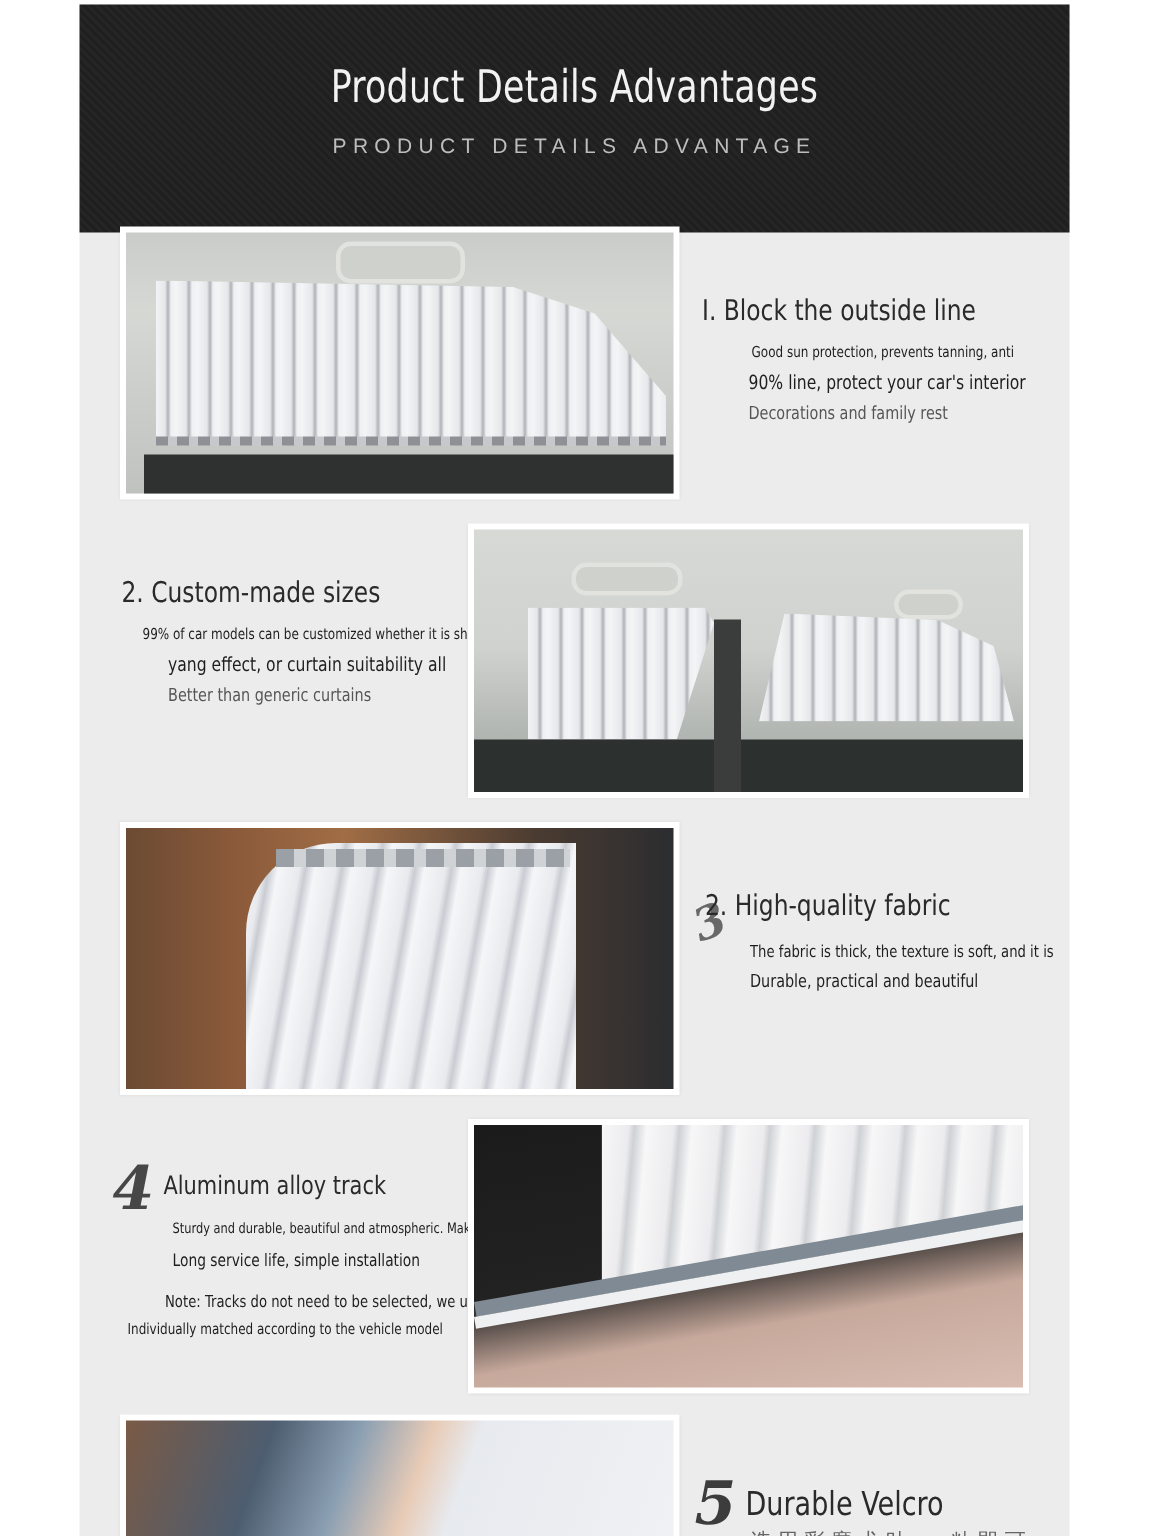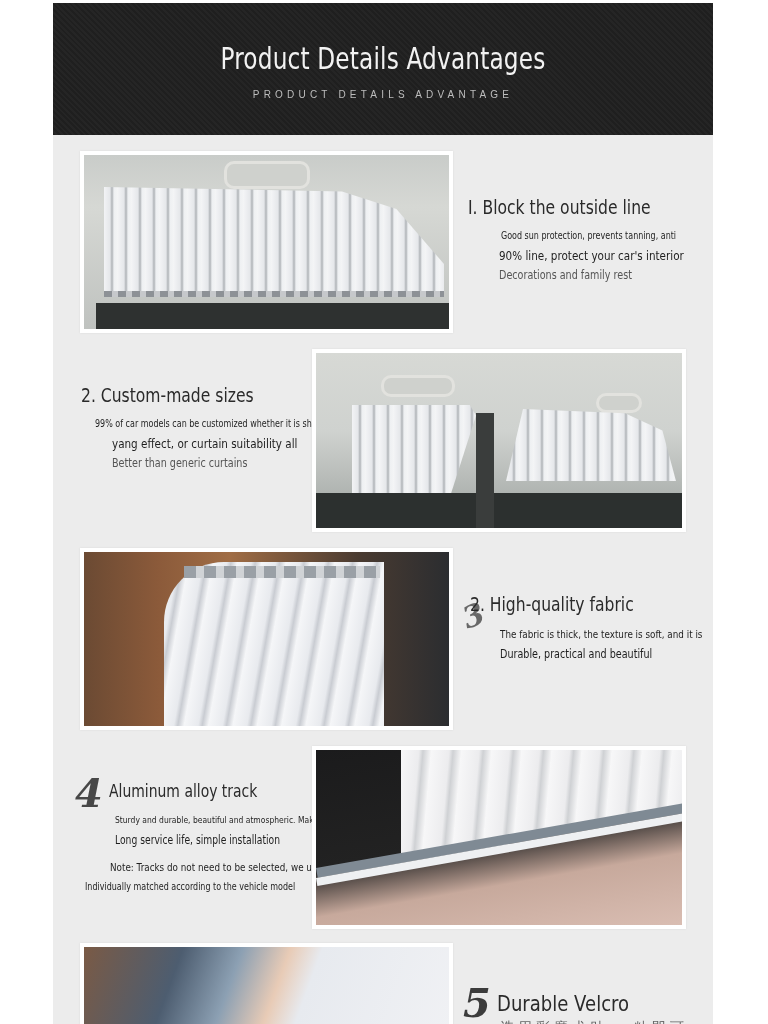--- a/index.html
+++ b/index.html
@@ -7,33 +7,33 @@
       width: 768px; height: 1024px; overflow: hidden;
       background: #ffffff;
       font-family: "Liberation Sans", sans-serif;
       position: relative;
     }
     .page {
       position: absolute; left: 53px; top: 3px; width: 660px; height: 1030px;
       background: #ececec;
     }
     .header {
-      position: absolute; left: 0; top: 0; width: 660px; height: 132px;
+      position: absolute; left: 0; top: 0; width: 660px; height: 152px;
       background: repeating-linear-gradient(45deg, #1f1f1f 0px, #1f1f1f 2px, #252525 2px, #252525 4px);
       text-align: center;
     }
     .header .title {
       position: absolute; left: 0; right: 0; top: 38px;
       color: #f2f2f2; font-size: 30px; letter-spacing: 0.2px;
       font-family: "DejaVu Sans", sans-serif; font-stretch: condensed;
       transform: scaleX(0.86); transform-origin: center;
     }
     .header .subtitle {
       position: absolute; left: 0; right: 0; top: 86px;
-      color: #bdbdbd; font-size: 10px; letter-spacing: 4.2px;
+      color: #bdbdbd; font-size: 14px; letter-spacing: 4.2px;
       font-family: "Liberation Sans", sans-serif;
     }
     .photo {
       position: absolute; background: #fff; padding: 4px; box-sizing: border-box;
       box-shadow: 0 0 2px rgba(0,0,0,0.08);
     }
     .photo .inner { width: 100%; height: 100%; position: relative; overflow: hidden; }
 
     
     .p1 .inner { background: linear-gradient(180deg, #c9ccc9 0%, #d6d8d4 30%, #bfc2bf 100%); }

